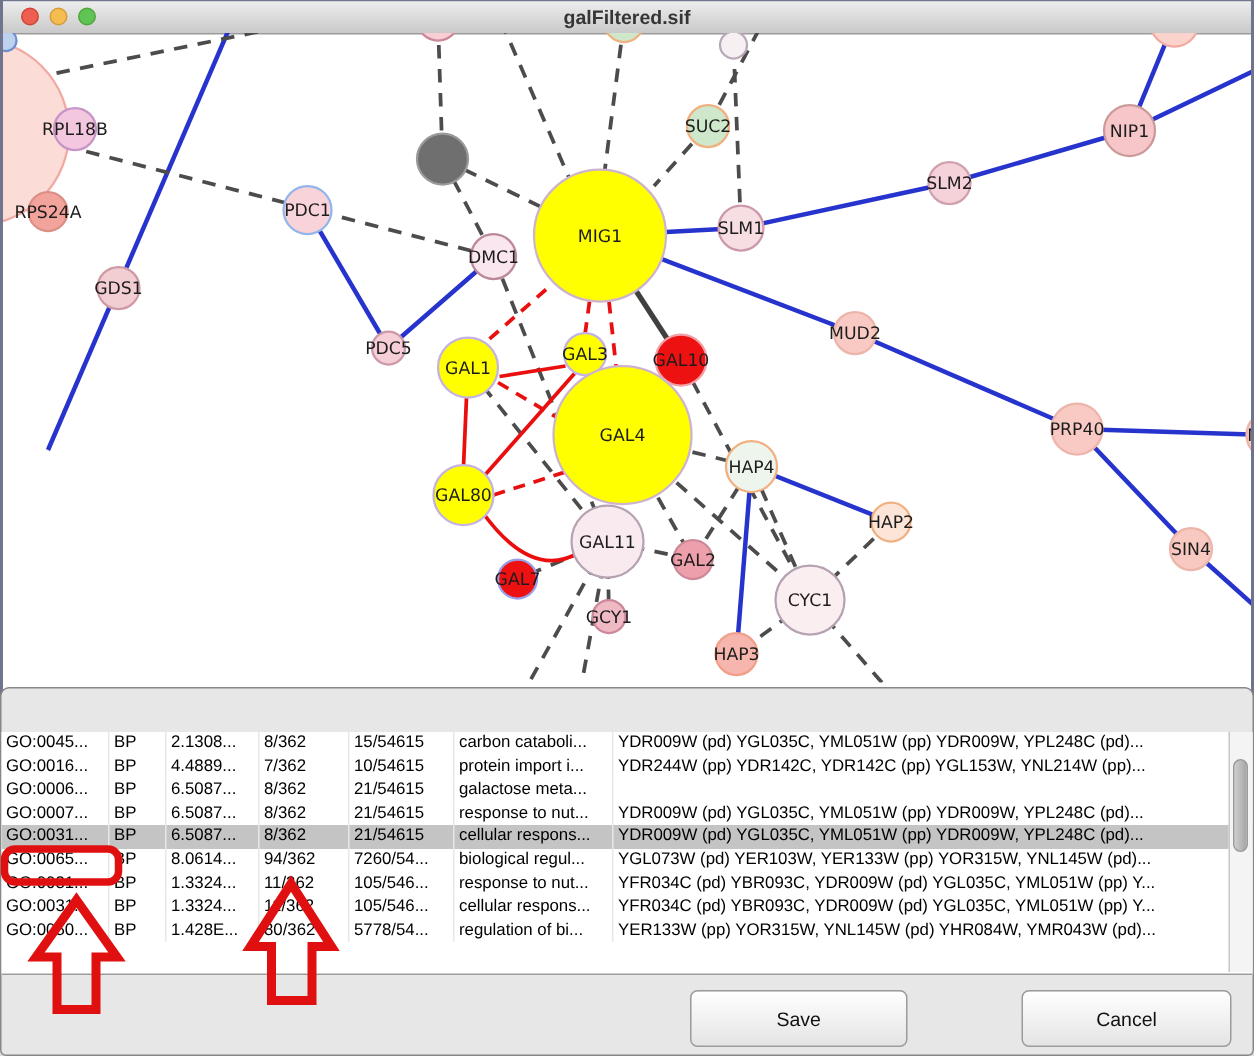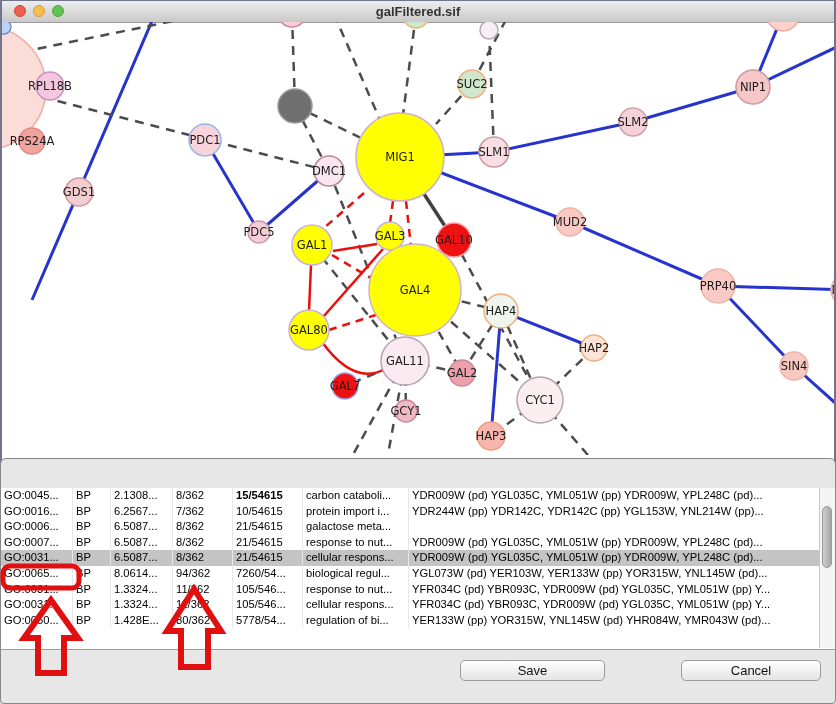--- a/index.html
+++ b/index.html
@@ -78,21 +78,21 @@
   }
   .vscroll{
     position:absolute;right:0;top:29px;width:15px;height:160px;
     background:#f4f4f4;border-left:1px solid #c8c8c8;
   }
   .vthumb{
     position:absolute;left:2px;top:18px;width:10px;height:62px;border-radius:6px;
     background:linear-gradient(90deg,#cfcfcf,#a5a5a5);border:1px solid #9a9a9a;box-sizing:border-box;
   }
   .btn{
-    position:absolute;top:201px;height:21px;box-sizing:border-box;
+    position:absolute;top:201px;height:38px;box-sizing:border-box;
     border:1px solid #9b9b9b;border-radius:5px;
     background:linear-gradient(#ffffff,#e4e4e4);
     font-size:13px;color:#111;display:flex;align-items:center;justify-content:center;
   }
   #save-btn{left:459px;width:145px}
   #cancel-btn{left:680px;width:140px}
 
   
   #anno{position:absolute;left:0;top:0;width:836px;height:704px;pointer-events:none;z-index:50}
   .anno{fill:none;stroke:var(--annotation);stroke-linejoin:miter}
@@ -302,28 +302,28 @@
 
 <div class="window" id="noa-window">
 
   <div id="noa-table">
     <div id="table-body">
         <div class="tr">
           <div class="td" style="width: 72px;">GO:0045...</div>
           <div class="td" style="width: 38px;">BP</div>
           <div class="td" style="width: 62px;">2.1308...</div>
           <div class="td" style="width: 60px;">8/362</div>
-          <div class="td" style="width: 70px; font-weight: bold;">15/54615</div>
+          <div class="td" style="width: 70px;">15/54615</div>
           <div class="td" style="width: 106px;">carbon cataboli...</div>
           <div class="td" style="width: 412px;">YDR009W (pd) YGL035C, YML051W (pp) YDR009W, YPL248C (pd)...</div>
         </div>
         <div class="tr">
           <div class="td" style="width: 72px;">GO:0016...</div>
           <div class="td" style="width: 38px;">BP</div>
-          <div class="td" style="width: 62px;">6.2567...</div>
+          <div class="td" style="width: 62px;">4.4889...</div>
           <div class="td" style="width: 60px;">7/362</div>
           <div class="td" style="width: 70px;">10/54615</div>
           <div class="td" style="width: 106px;">protein import i...</div>
           <div class="td" style="width: 412px;">YDR244W (pp) YDR142C, YDR142C (pp) YGL153W, YNL214W (pp)...</div>
         </div>
         <div class="tr">
           <div class="td" style="width: 72px;">GO:0006...</div>
           <div class="td" style="width: 38px;">BP</div>
           <div class="td" style="width: 62px;">6.5087...</div>
           <div class="td" style="width: 60px;">8/362</div>

